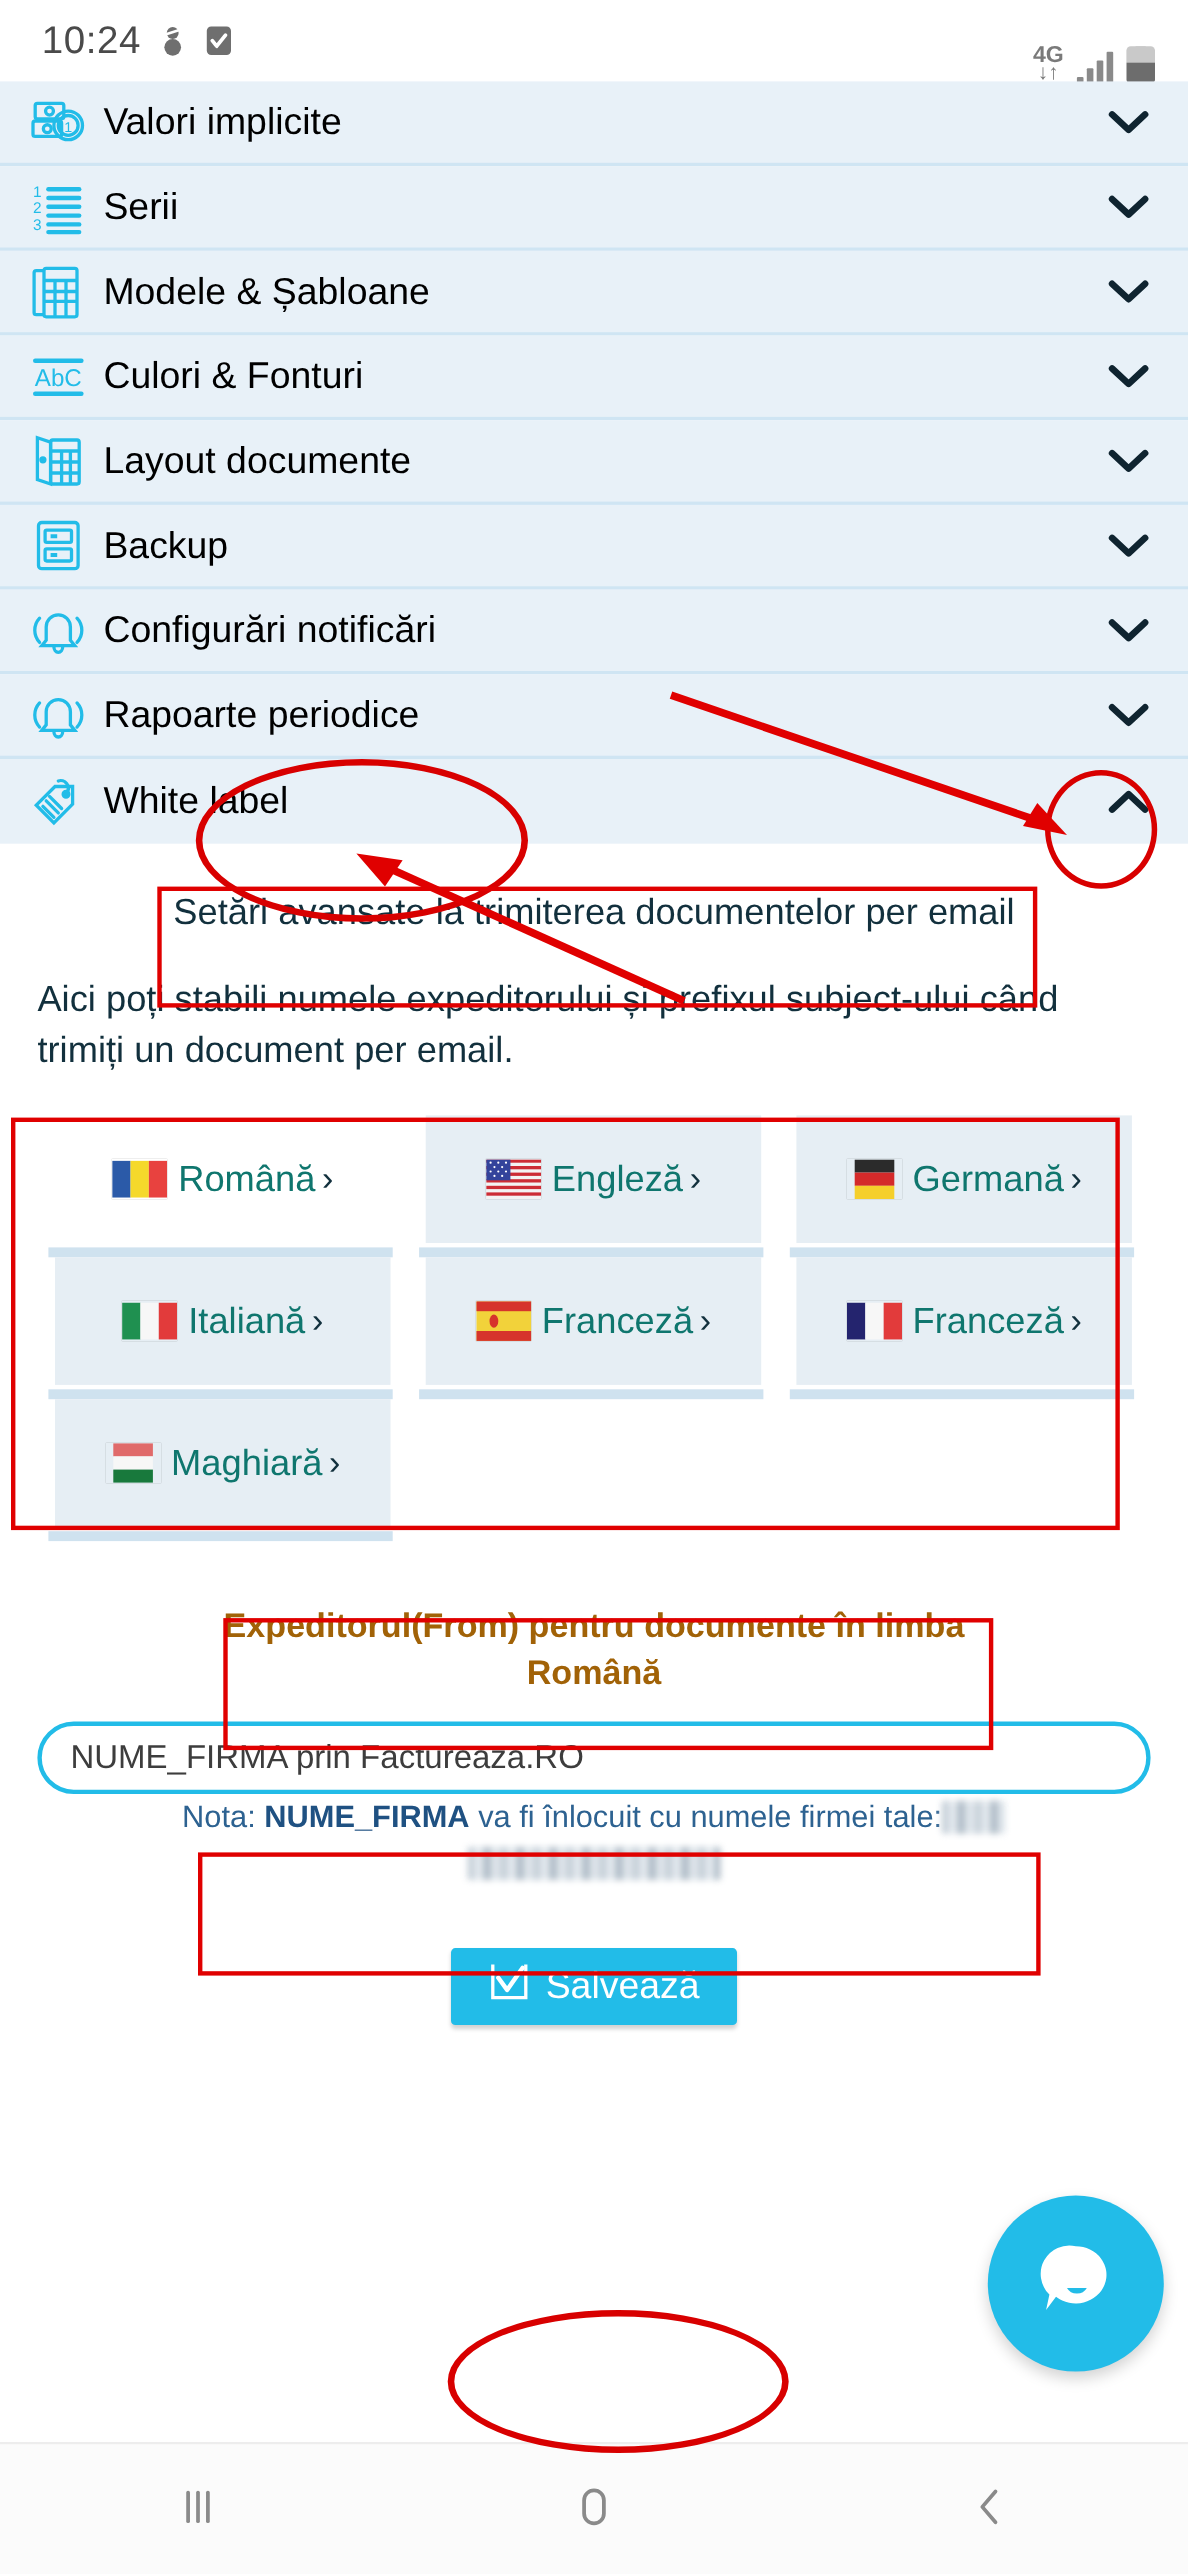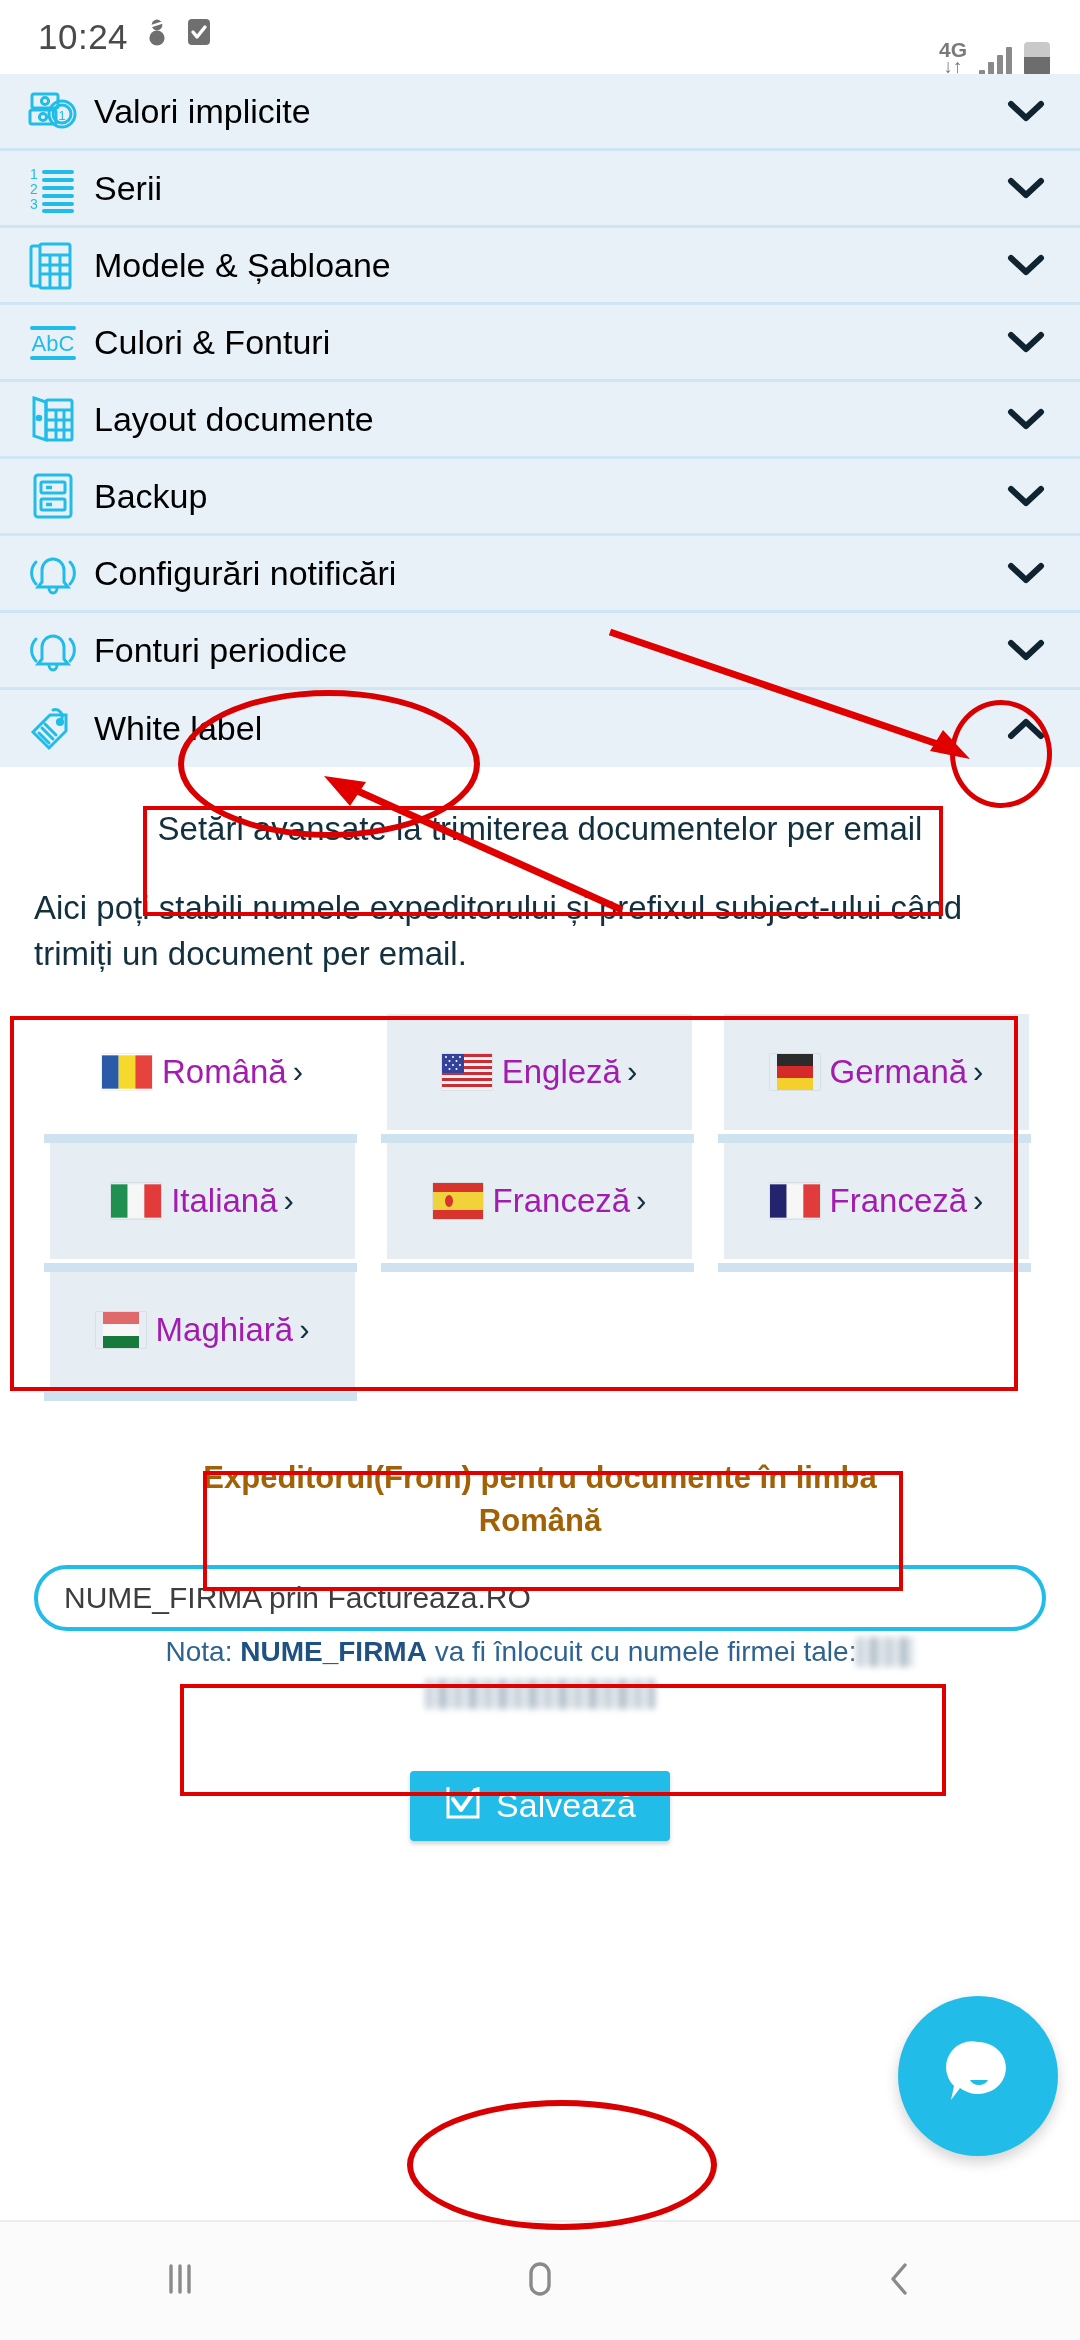--- a/index.html
+++ b/index.html
@@ -12,21 +12,21 @@
   }
 
   
   .statusbar{
     height:74px; width:1080px;
     display:flex; align-items:center;
     padding:0 30px 0 38px;
     background:#ffffff;
     position:relative;
   }
-  .sb-left{display:flex;align-items:flex-start;gap:16px;}
+  .sb-left{display:flex;align-items:flex-end;gap:16px;}
   .sb-clock{font-size:35px;color:#4a4a4a;letter-spacing:.5px;font-family:"Liberation Sans",sans-serif;}
   .sb-ico{display:block;}
   .sb-right{margin-left:auto;display:flex;align-items:flex-end;gap:12px;}
   .sb-4g{display:flex;flex-direction:column;align-items:center;line-height:1;margin-top:40px;}
   .sb-4g-t{font-size:21px;font-weight:bold;color:#7a7a7a;}
   .sb-4g-a{font-size:19px;color:#7a7a7a;margin-top:-3px;}
   .sb-bars{display:flex;align-items:flex-end;gap:3px;height:30px;}
   .sb-bars i{display:block;width:6px;background:#8a8a8a;border-radius:1px;}
   .sb-batt{width:26px;height:34px;border-radius:4px;background:#c9c9c9;position:relative;overflow:hidden;}
   .sb-batt:before{content:"";position:absolute;left:8px;top:-4px;width:10px;height:5px;background:#c9c9c9;border-radius:2px;}
@@ -73,21 +73,21 @@
   }
   .lang-chip{
     height:116px;
     margin:0 16px;
     background:#e6eef4;
     display:flex;align-items:center;justify-content:center;
     gap:4px;
   }
   .lang-chip.sel{background:#ffffff;}
   .flag{width:50px;height:36px;flex:0 0 50px;display:block;box-shadow:0 0 1px rgba(0,0,0,.35);}
-  .lang-name{font-size:33px;color:#a21caf;margin-left:6px;}
+  .lang-name{font-size:33px;color:#0f766e;margin-left:6px;}
   .lang-arrow{font-size:31px;color:#12303d;margin-left:2px;}
   .lang-underline{height:9px;background:#cfe2ef;margin:4px 14px 0 10px;}
 
   
   .field-label{
     font-size:31px;font-weight:bold;color:#a16207;
     text-align:center;line-height:1.38;
     width:700px;margin:0 auto;
   }
   .field-input{
@@ -321,21 +321,21 @@
 
   <div class="acc-row">
     <span class="acc-icon">
       <svg width="54" height="54" viewBox="0 0 54 54" fill="none" stroke="#22bce8" stroke-width="3" stroke-linecap="round">
         <path d="M16 36 V24 a11 11 0 0 1 22 0 V36 l4 5 H12 Z"></path>
         <path d="M23 42 a4 5 0 0 0 8 0"></path>
         <path d="M10 16 a16 16 0 0 0 0 22"></path>
           <path d="M44 16 a16 16 0 0 1 0 22"></path>
       </svg>
     </span>
-    <span class="acc-label">Fonturi periodice</span>
+    <span class="acc-label">Rapoarte periodice</span>
     <span class="acc-chev">
       <svg width="40" height="26" viewBox="0 0 40 26">
           <path d="M5 6 L20 20 L35 6" stroke="#0f2430" stroke-width="6" fill="none" stroke-linecap="round" stroke-linejoin="round"></path>
         </svg>
     </span>
   </div>
 
   <div class="acc-row" style="border-bottom:0;">
     <span class="acc-icon">
       <svg width="54" height="54" viewBox="0 0 54 54" fill="none" stroke="#22bce8" stroke-width="3" stroke-linecap="round">

